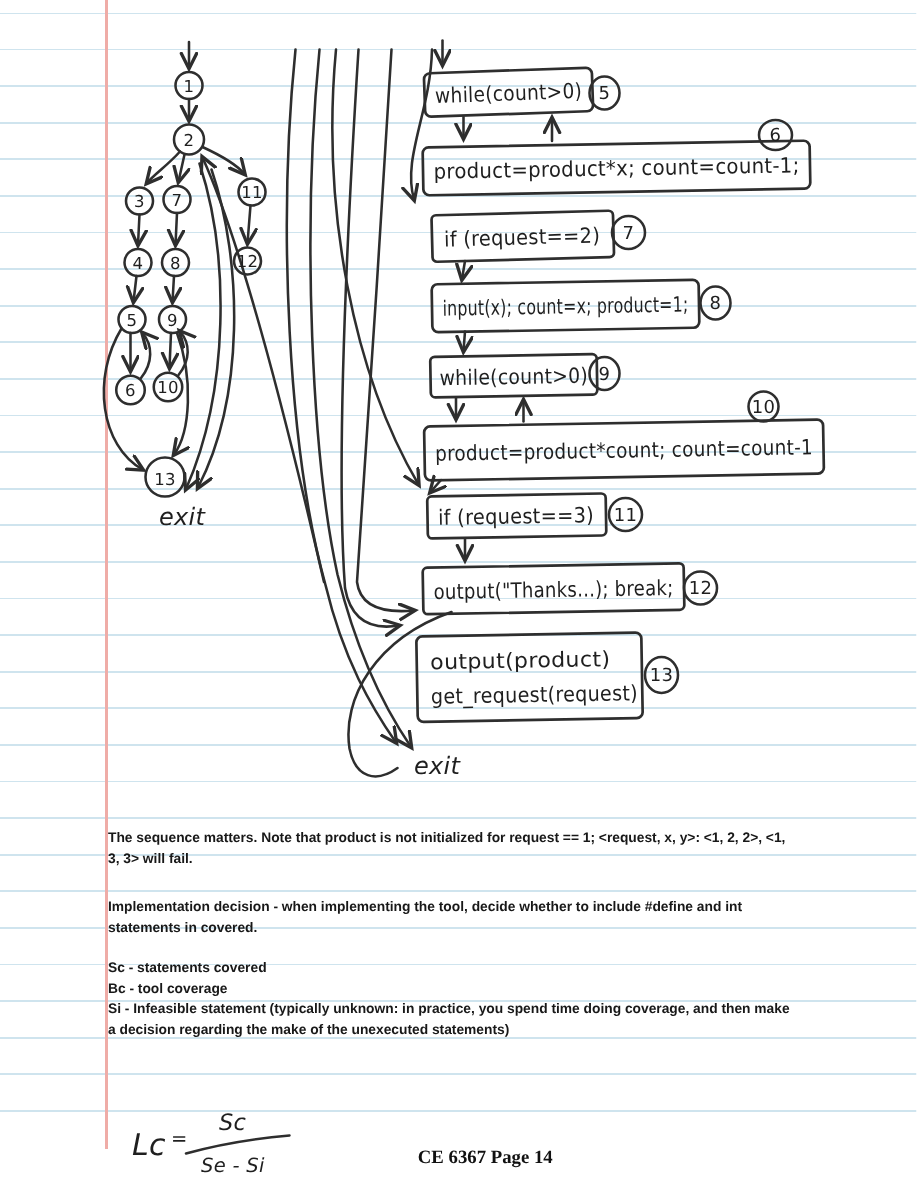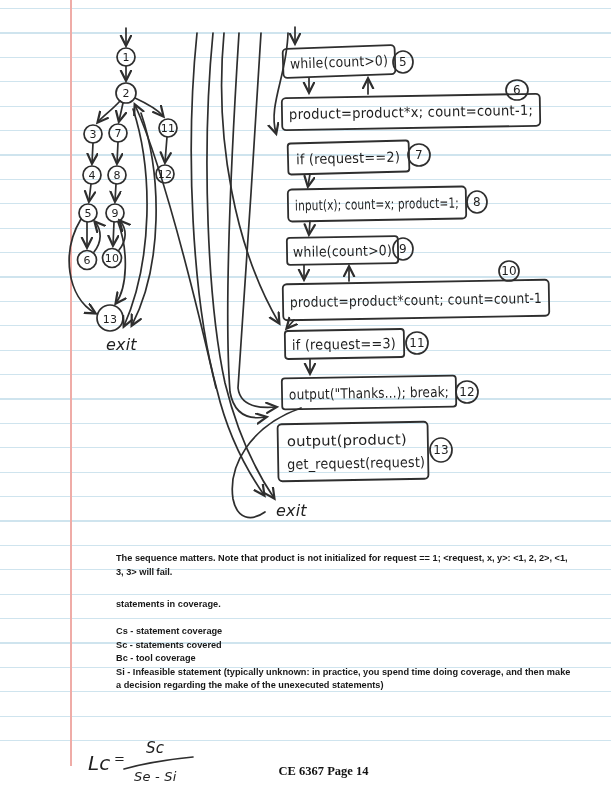--- a/index.html
+++ b/index.html
@@ -24,21 +24,21 @@
   .hand{font-family:"DejaVu Sans",sans-serif;fill:#1f1f1f;letter-spacing:.2px;}
   .code{font-size:14px;}
   .num{font-size:12px;text-anchor:middle;}
   .nodelabel{font-size:11px;text-anchor:middle;}
   .exitlabel{font-size:16px;font-style:italic;}
   .formula-t{font-style:italic;}
   .notes{
     position:absolute;left:72px;top:551px;width:530px;
     font-size:9.2px;font-weight:700;color:#181818;line-height:14px;
   }
-  .notes .line{white-space:nowrap;padding-left:44px;}
+  .notes .line{white-space:nowrap;}
   .para1{margin:0 0 18px 0;}
   .para2{margin:0 0 14px 0;}
   .glossary{line-height:13.5px;}
   .footer{
     position:absolute;left:0;top:764px;width:611px;text-align:center;
     font-family:"Liberation Serif",serif;font-weight:bold;font-size:12.5px;color:#111;padding-left:18px;
   }
 </style>
 </head>
 <body>
@@ -206,24 +206,24 @@
     <text class="hand formula-t" x="134" y="781" font-size="13">Se - Si</text>
   </g>
 </svg>
 
 <div class="notes">
   <div class="para1">
     <div class="line">The sequence matters.  Note that product is not initialized for request == 1; &lt;request, x, y&gt;: &lt;1, 2, 2&gt;, &lt;1,</div>
     <div class="line">3, 3&gt; will fail.</div>
   </div>
   <div class="para2">
-    <div class="line">statements in coverage.</div>
+    <div class="line">Implementation decision - when implementing the tool, decide whether to include #define and int</div>
+    <div class="line">statements in covered.</div>
   </div>
   <div class="glossary">
-    <div class="line">Cs - statement coverage</div>
     <div class="line">Sc - statements covered</div>
     <div class="line">Bc - tool coverage</div>
     <div class="line">Si - Infeasible statement (typically unknown: in practice, you spend time doing coverage, and then make</div>
     <div class="line">a decision regarding the make of the unexecuted statements)</div>
   </div>
 </div>
 
 <div class="footer">CE 6367 Page 14</div>
 
 </body></html>

